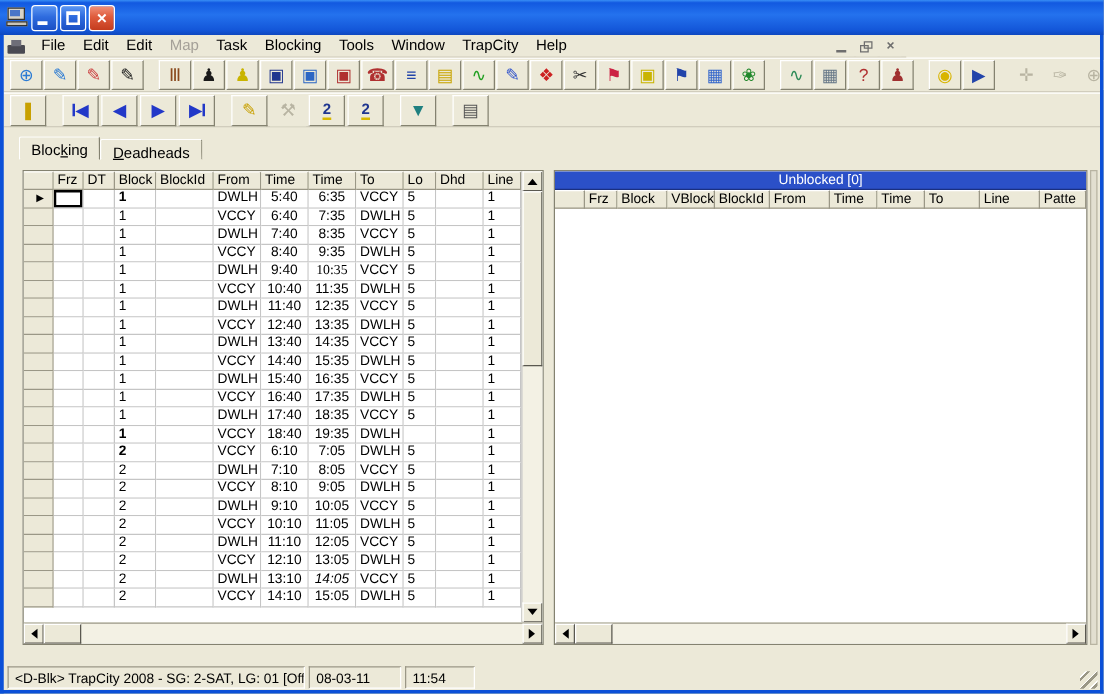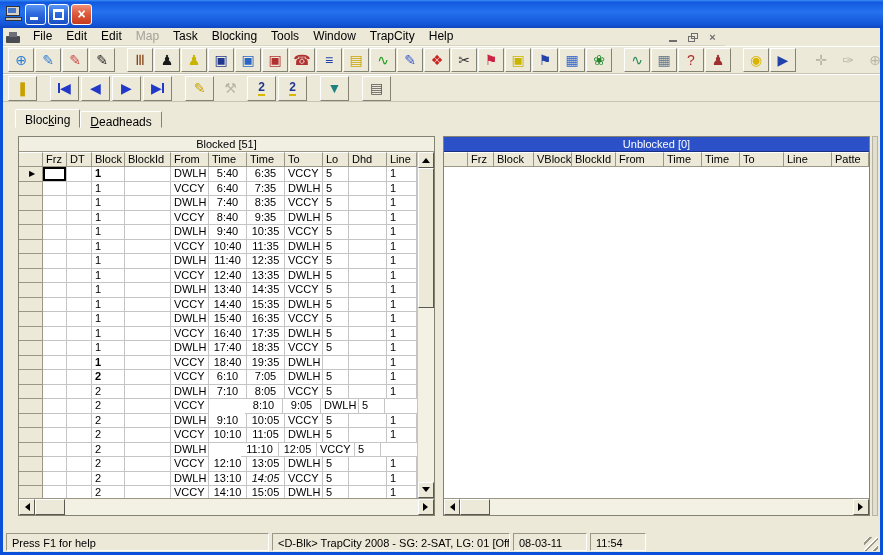--- a/index.html
+++ b/index.html
@@ -326,21 +326,20 @@
       </div>
     </div>
 
   <div class="client">
     <div class="tabs">
       <div class="tab"><span>Bloc</span><span class="u">k</span><span>ing</span></div>
       <div class="tab inactive"><span class="u">D</span><span>eadheads</span></div>
     </div>
 
     <div class="panel" id="blocked">
-      <div class="grid-title"><span>Blocked [51]</span></div>
       <div class="grid-main">
         <div class="grid-scroll">
           <div class="grid-header">
               <div class="hcell" style="width: 24px;"></div>
               <div class="hcell" style="width: 24px;">Frz</div>
               <div class="hcell" style="width: 25px;">DT</div>
               <div class="hcell" style="width: 33px;">Block</div>
               <div class="hcell" style="width: 46px;">BlockId</div>
               <div class="hcell" style="width: 38px;">From</div>
               <div class="hcell" style="width: 38px;">Time</div>
@@ -408,21 +407,21 @@
                 <div class="cell last" style="width: 26px;">1</div>
               </div>
               <div class="grow">
                 <div class="cell selcell" style="width: 24px;"></div>
                 <div class="cell" style="width: 24px;"></div>
                 <div class="cell" style="width: 25px;"></div>
                 <div class="cell" style="width: 33px;">1</div>
                 <div class="cell" style="width: 46px;"></div>
                 <div class="cell" style="width: 38px;">DWLH</div>
                 <div class="cell time" style="width: 38px;">9:40</div>
-                <div class="cell time" style="width: 38px;">10:35</div>
+                <div class="cell time" style="width: 38px; font-family: Liberation Serif, serif;">10:35</div>
                 <div class="cell" style="width: 38px;">VCCY</div>
                 <div class="cell" style="width: 26px;">5</div>
                 <div class="cell" style="width: 38px;"></div>
                 <div class="cell last" style="width: 26px;">1</div>
               </div>
               <div class="grow">
                 <div class="cell selcell" style="width: 24px;"></div>
                 <div class="cell" style="width: 24px;"></div>
                 <div class="cell" style="width: 25px;"></div>
                 <div class="cell" style="width: 33px;">1</div>
@@ -575,21 +574,21 @@
                 <div class="cell" style="width: 38px;"></div>
                 <div class="cell last" style="width: 26px;">1</div>
               </div>
               <div class="grow">
                 <div class="cell selcell" style="width: 24px;"></div>
                 <div class="cell" style="width: 24px;"></div>
                 <div class="cell" style="width: 25px;"></div>
                 <div class="cell" style="width: 33px;">2</div>
                 <div class="cell" style="width: 46px;"></div>
                 <div class="cell" style="width: 38px;">VCCY</div>
-                <div class="cell time" style="width: 38px; margin-left: 36px;">8:10</div>
+                <div class="cell time" style="width: 38px;">8:10</div>
                 <div class="cell time" style="width: 38px;">9:05</div>
                 <div class="cell" style="width: 38px;">DWLH</div>
                 <div class="cell" style="width: 26px;">5</div>
                 <div class="cell" style="width: 38px;"></div>
                 <div class="cell last" style="width: 26px;">1</div>
               </div>
               <div class="grow">
                 <div class="cell selcell" style="width: 24px;"></div>
                 <div class="cell" style="width: 24px;"></div>
                 <div class="cell" style="width: 25px;"></div>
@@ -617,21 +616,21 @@
                 <div class="cell" style="width: 38px;"></div>
                 <div class="cell last" style="width: 26px;">1</div>
               </div>
               <div class="grow">
                 <div class="cell selcell" style="width: 24px;"></div>
                 <div class="cell" style="width: 24px;"></div>
                 <div class="cell" style="width: 25px;"></div>
                 <div class="cell" style="width: 33px;">2</div>
                 <div class="cell" style="width: 46px;"></div>
                 <div class="cell" style="width: 38px;">DWLH</div>
-                <div class="cell time" style="width: 38px; margin-left: 32px;">11:10</div>
+                <div class="cell time" style="width: 38px;">11:10</div>
                 <div class="cell time" style="width: 38px;">12:05</div>
                 <div class="cell" style="width: 38px;">VCCY</div>
                 <div class="cell" style="width: 26px;">5</div>
                 <div class="cell" style="width: 38px;"></div>
                 <div class="cell last" style="width: 26px;">1</div>
               </div>
               <div class="grow">
                 <div class="cell selcell" style="width: 24px;"></div>
                 <div class="cell" style="width: 24px;"></div>
                 <div class="cell" style="width: 25px;"></div>
@@ -727,21 +726,20 @@
         <div class="sb-btn">
             <div class="arr right"></div>
           </div>
       </div>
     </div>
 
     <div class="side-sliver"></div>
   </div>
 
   <div class="statusbar">
-    <div class="status-panel sp-help">Press F1 for help</div>
     <div class="status-panel sp-ctx">&lt;D-Blk&gt; TrapCity 2008 - SG: 2-SAT, LG: 01 [Off]</div>
     <div class="status-panel sp-date">08-03-11</div>
     <div class="status-panel sp-time">11:54</div>
     <div class="grip"></div>
   </div>
 
   <div class="frame"></div>
 </div>
 
 </body></html>

